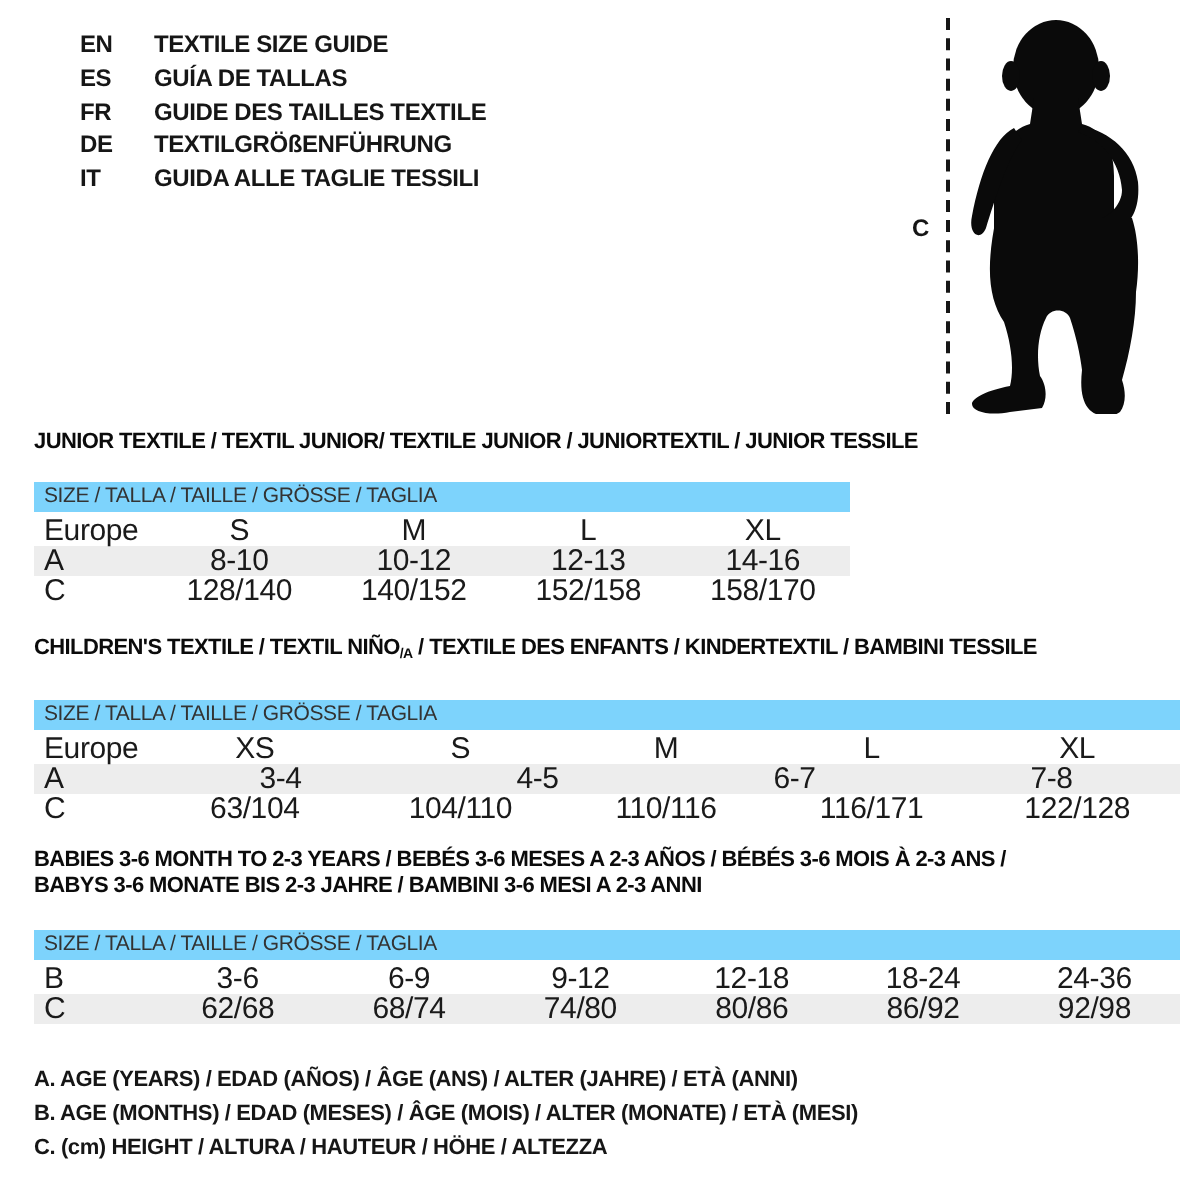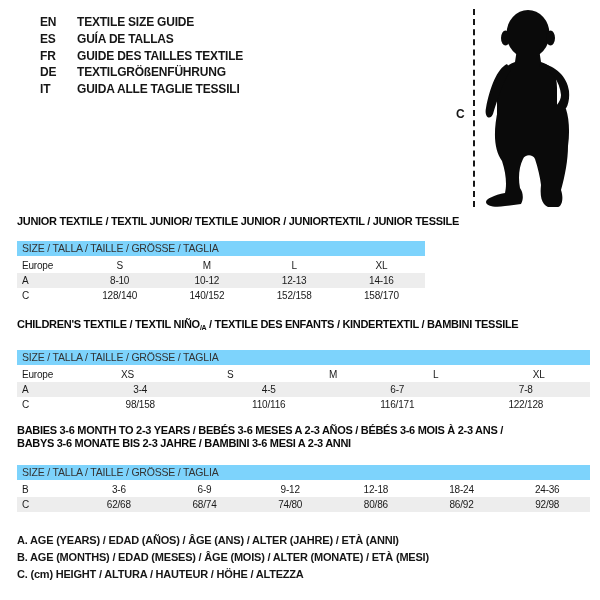--- a/index.html
+++ b/index.html
@@ -21,21 +21,21 @@
     border-left:2.5px dashed #161616;}
   .measure-label{position:absolute;left:456px;top:107px;font-size:12px;font-weight:bold;}
   .baby{position:absolute;left:481px;top:9px;}
 
   
   .tblsec{position:absolute;left:17px;}
   .ttl{font-size:11px;font-weight:bold;letter-spacing:-0.3px;line-height:13px;color:#0b0b0b;white-space:nowrap;}
   .ttl .sub{font-size:7px;vertical-align:-2px;}
   .sizebar{height:15px;line-height:15px;background:#7dd3fc;color:#333;
     font-size:10.5px;padding-left:5px;letter-spacing:-0.2px;}
-  .trow{display:flex;height:15px;line-height:15px;font-size:10px;color:#1a1a1a;}
+  .trow{display:flex;height:15px;line-height:15px;font-size:15px;color:#1a1a1a;}
   .trow.alt{background:#ededed;}
   .lab{width:54px;padding-left:5px;letter-spacing:-0.2px;}
   .cell{flex:1;text-align:center;letter-spacing:-0.2px;}
 
   #sec-junior{top:215px;width:408px;}
   #sec-junior .ttl{margin-bottom:13px;}
   #sec-children{top:318px;width:573px;}
   #sec-children .ttl{margin-bottom:16px;}
   #sec-babies{top:424px;width:573px;}
   #sec-babies .ttl{margin-bottom:15px;}
@@ -140,21 +140,22 @@
     </div>
     <div class="trow alt">
       <div class="lab">A</div>
       <div class="cell">3-4</div>
       <div class="cell">4-5</div>
       <div class="cell">6-7</div>
       <div class="cell">7-8</div>
     </div>
     <div class="trow">
       <div class="lab">C</div>
-      <div class="cell">98/158</div>
+      <div class="cell">63/104</div>
+      <div class="cell">104/110</div>
       <div class="cell">110/116</div>
       <div class="cell">116/171</div>
       <div class="cell">122/128</div>
     </div>
   </section>
 
   <section class="tblsec" id="sec-babies">
     <div class="ttl">
       <div>BABIES 3-6 MONTH TO 2-3 YEARS / BEBÉS 3-6 MESES A 2-3 AÑOS / BÉBÉS 3-6 MOIS À 2-3 ANS /</div>
       <div>BABYS 3-6 MONATE BIS 2-3 JAHRE / BAMBINI 3-6 MESI A 2-3 ANNI</div>

